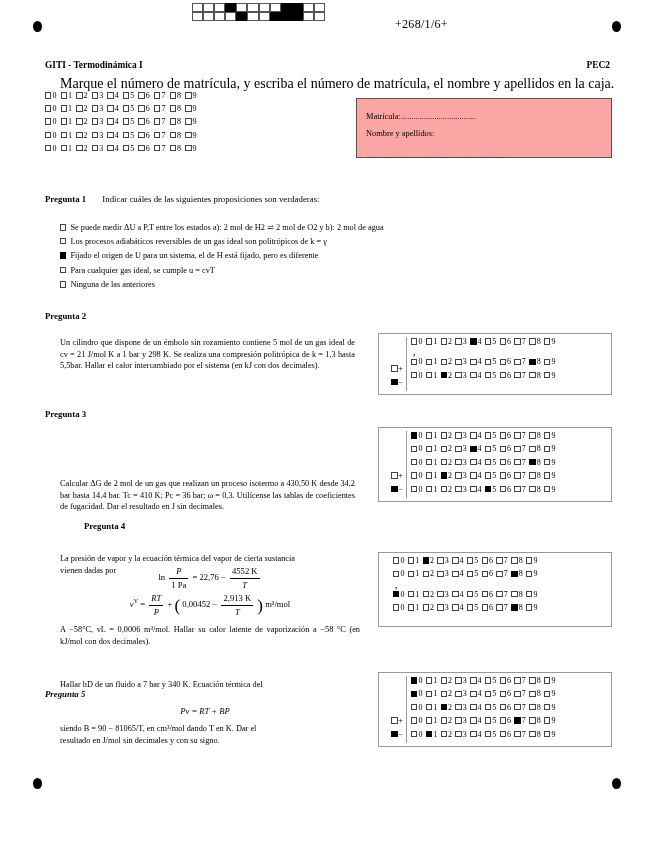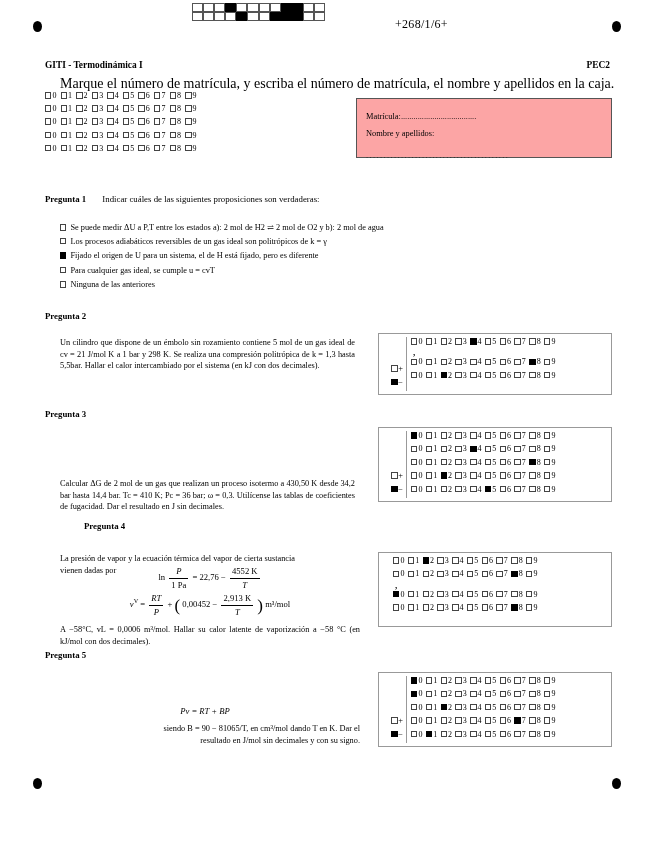--- a/index.html
+++ b/index.html
@@ -383,27 +383,28 @@
     <div style="width: 8px;"></div>
     <div class="digits-col">
       <div class="ans-row"><span class="digit-cell"><span class="cb"></span><span>0</span></span><span class="digit-cell"><span class="cb"></span><span>1</span></span><span class="digit-cell"><span class="cb on"></span><span>2</span></span><span class="digit-cell"><span class="cb"></span><span>3</span></span><span class="digit-cell"><span class="cb"></span><span>4</span></span><span class="digit-cell"><span class="cb"></span><span>5</span></span><span class="digit-cell"><span class="cb"></span><span>6</span></span><span class="digit-cell"><span class="cb"></span><span>7</span></span><span class="digit-cell"><span class="cb"></span><span>8</span></span><span class="digit-cell"><span class="cb"></span><span>9</span></span></div>
       <div class="ans-row"><span class="digit-cell"><span class="cb"></span><span>0</span></span><span class="digit-cell"><span class="cb"></span><span>1</span></span><span class="digit-cell"><span class="cb"></span><span>2</span></span><span class="digit-cell"><span class="cb"></span><span>3</span></span><span class="digit-cell"><span class="cb"></span><span>4</span></span><span class="digit-cell"><span class="cb"></span><span>5</span></span><span class="digit-cell"><span class="cb"></span><span>6</span></span><span class="digit-cell"><span class="cb"></span><span>7</span></span><span class="digit-cell"><span class="cb on"></span><span>8</span></span><span class="digit-cell"><span class="cb"></span><span>9</span></span></div>
       <div class="comma-row">,</div>
       <div class="ans-row"><span class="digit-cell"><span class="cb on"></span><span>0</span></span><span class="digit-cell"><span class="cb"></span><span>1</span></span><span class="digit-cell"><span class="cb"></span><span>2</span></span><span class="digit-cell"><span class="cb"></span><span>3</span></span><span class="digit-cell"><span class="cb"></span><span>4</span></span><span class="digit-cell"><span class="cb"></span><span>5</span></span><span class="digit-cell"><span class="cb"></span><span>6</span></span><span class="digit-cell"><span class="cb"></span><span>7</span></span><span class="digit-cell"><span class="cb"></span><span>8</span></span><span class="digit-cell"><span class="cb"></span><span>9</span></span></div>
       <div class="ans-row"><span class="digit-cell"><span class="cb"></span><span>0</span></span><span class="digit-cell"><span class="cb"></span><span>1</span></span><span class="digit-cell"><span class="cb"></span><span>2</span></span><span class="digit-cell"><span class="cb"></span><span>3</span></span><span class="digit-cell"><span class="cb"></span><span>4</span></span><span class="digit-cell"><span class="cb"></span><span>5</span></span><span class="digit-cell"><span class="cb"></span><span>6</span></span><span class="digit-cell"><span class="cb"></span><span>7</span></span><span class="digit-cell"><span class="cb on"></span><span>8</span></span><span class="digit-cell"><span class="cb"></span><span>9</span></span></div>
     </div>
   </div>
 
-<div class="q-head" style="top:650px;">
+<div class="q-head" style="top:689px;font-style:italic;">
   <span>Pregunta 5</span>
 </div>
 <div class="q-body" style="top:679px; width:300px; text-align:left;">
+  <div>Hallar hD de un fluido a 7 bar y 340 K. Ecuación térmica del</div>
 </div>
 <div class="math" style="position:absolute; left:60px; top:705px; width:290px;">Pv = RT + BP</div>
-<div class="q-body" style="top:723px; width:300px; text-align:right;">
+<div class="q-body" style="top:723px; width:300px; text-align:left;">
   <div>siendo B = 90 − 81065/T, en cm³/mol dando T en K. Dar el</div>
   <div>resultado en J/mol sin decimales y con su signo.</div>
 </div>
 <div class="ansgrid" id="q5-grid" style="left:378px; top:672px; width:234px; height:75px;">
     <div class="sign-col">
       <div class="sign-row"><span class="cb"></span><span class="sign-sym">+</span></div>
       <div class="sign-row"><span class="cb on"></span><span class="sign-sym">−</span></div>
     </div>
     <div class="digits-col">
       <div class="ans-row"><span class="digit-cell"><span class="cb on"></span><span>0</span></span><span class="digit-cell"><span class="cb"></span><span>1</span></span><span class="digit-cell"><span class="cb"></span><span>2</span></span><span class="digit-cell"><span class="cb"></span><span>3</span></span><span class="digit-cell"><span class="cb"></span><span>4</span></span><span class="digit-cell"><span class="cb"></span><span>5</span></span><span class="digit-cell"><span class="cb"></span><span>6</span></span><span class="digit-cell"><span class="cb"></span><span>7</span></span><span class="digit-cell"><span class="cb"></span><span>8</span></span><span class="digit-cell"><span class="cb"></span><span>9</span></span></div>

